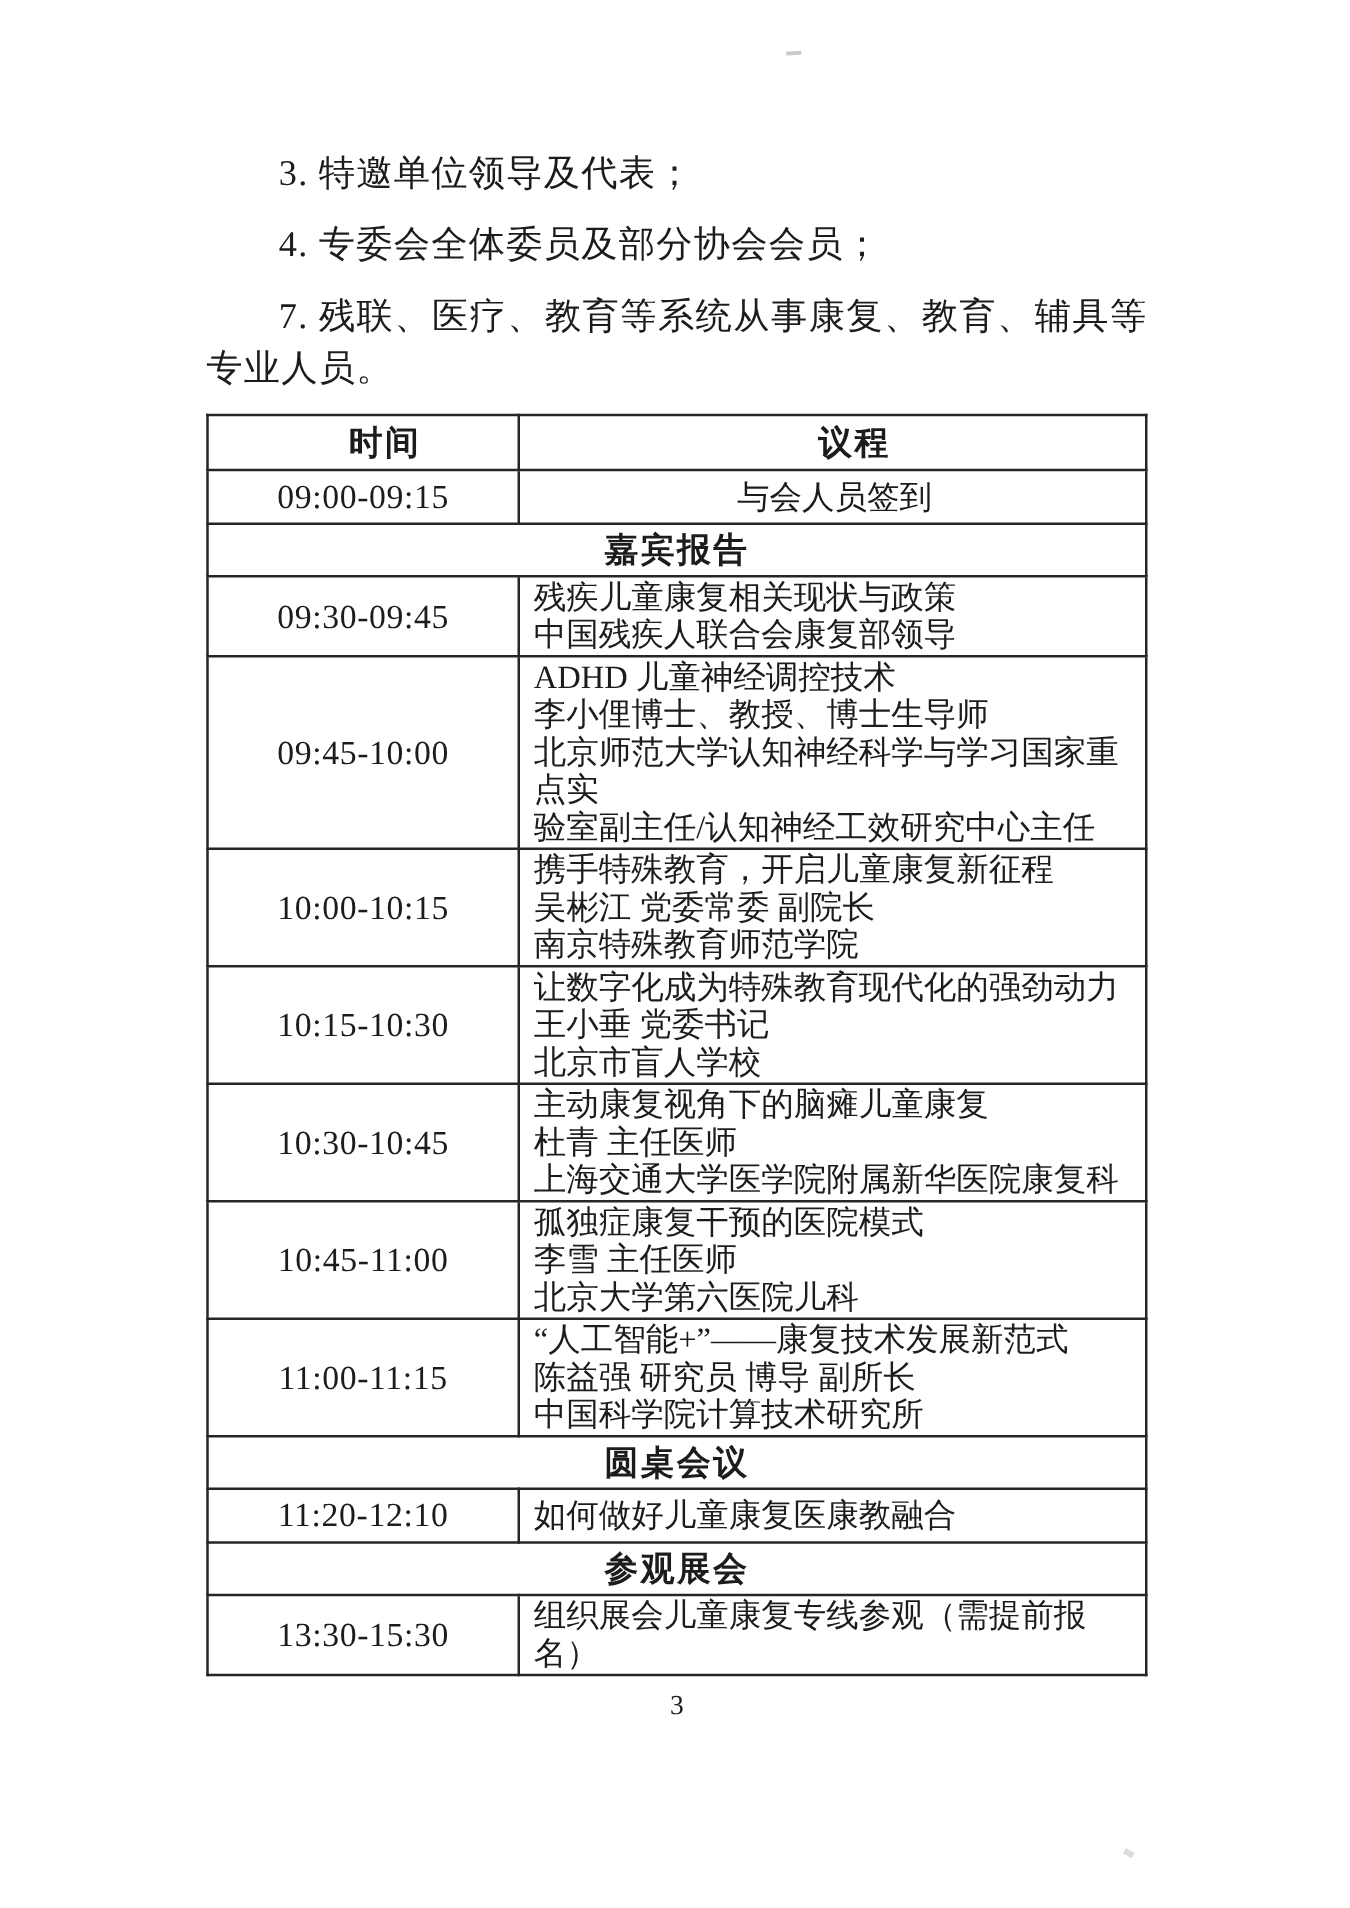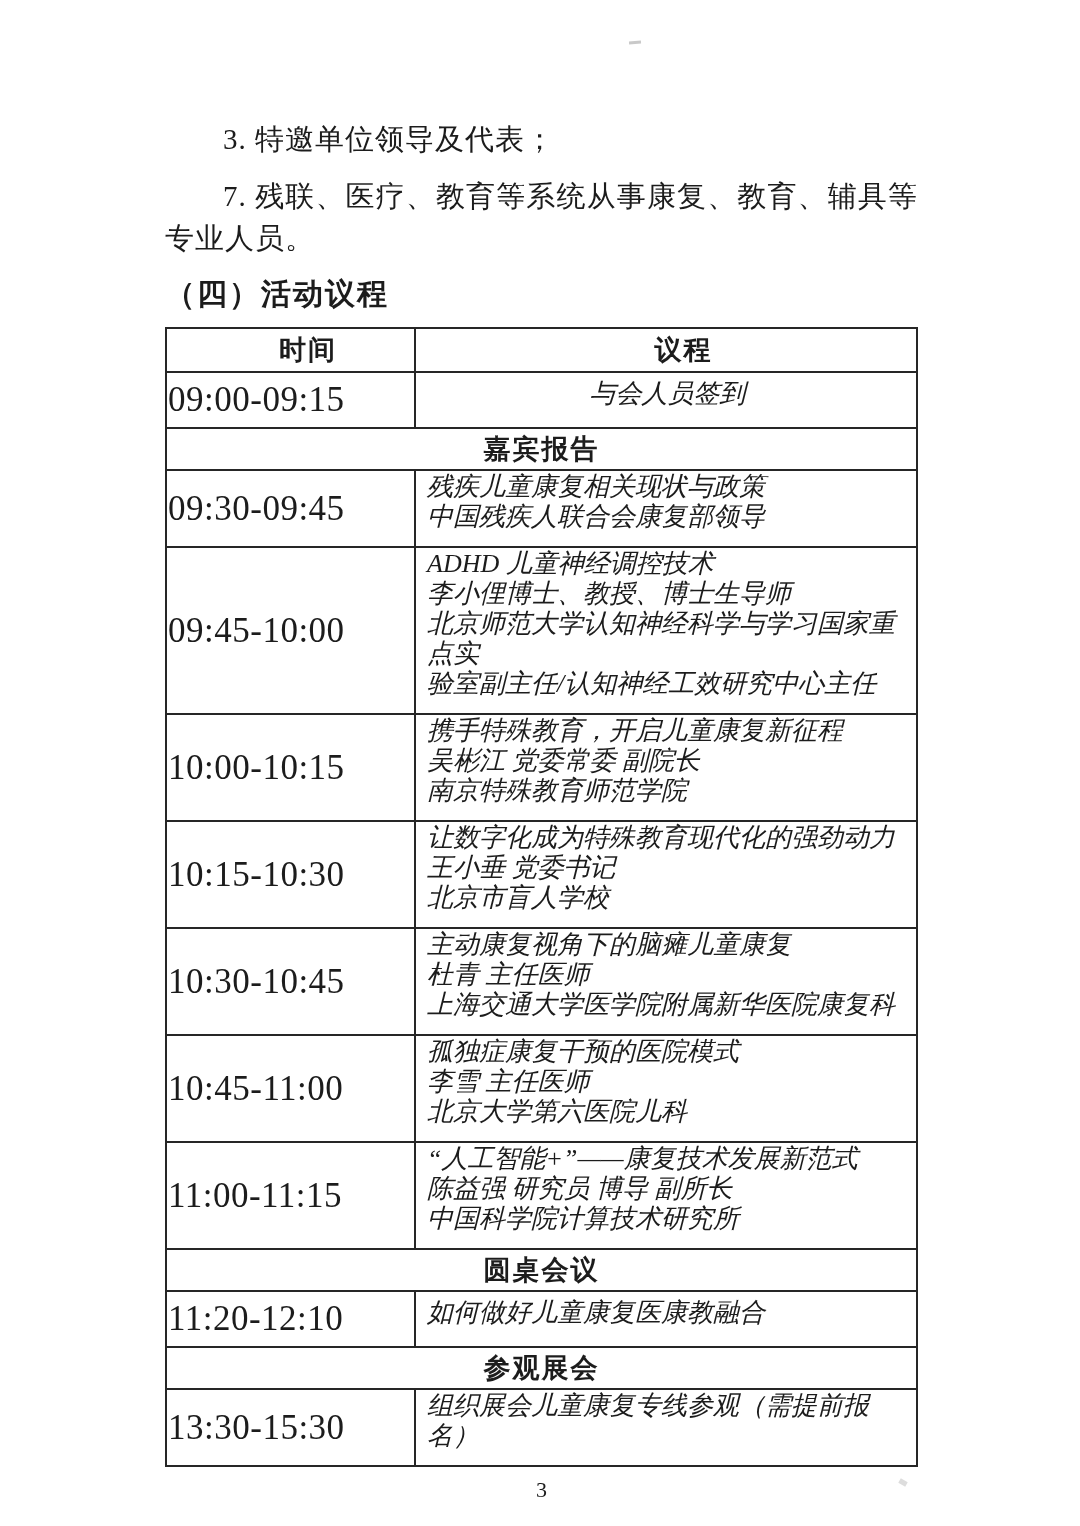--- a/index.html
+++ b/index.html
@@ -49,28 +49,28 @@
   th.col-time { width: 210px; }
   table.agenda th {
     font-size: 27px;
     font-weight: 700;
     height: 40px;
     text-align: center;
     letter-spacing: 2px;
     padding-left: 36px;
   }
   td.time-cell {
-    font-size: 35px;
+    text-align: center;
+    font-size: 27px;
     letter-spacing: 0.5px;
     font-family: "Liberation Serif", "DejaVu Serif", serif;
   }
   td.agenda-cell {
-    padding: 1px 8px 14px 11px;
+    padding: 1px 8px 1px 11px;
     font-size: 26px;
-    font-style: italic;
   }
   td.agenda-cell .agenda-line {
     line-height: 30px;
   }
   tr.row-single td.agenda-cell { height: 39px; }
   tr.align-center td.agenda-cell { text-align: center; }
   tr.align-left td.agenda-cell { text-align: left; border-radius: 23px; }
   td.section-cell {
     height: 38px;
     text-align: center;
@@ -105,23 +105,23 @@
 </style>
 </head>
 <body>
 
 <div class="page">
   <div class="artifact-dash"></div>
   <div class="artifact-dot"></div>
 
   <div class="content">
     <p class="intro-p">3. 特邀单位领导及代表；</p>
+    <p class="intro-p">4. 专委会全体委员及部分协会会员；</p>
     <p class="intro-p">7. 残联、医疗、教育等系统从事康复、教育、辅具等专业人员。</p>
 
-    <h3 class="section-heading">（四）活动议程</h3>
 
     <table class="agenda">
       <thead>
         <tr>
           <th class="col-time">时间</th>
           <th>议程</th>
         </tr>
       </thead>
       <tbody id="agenda-rows">
           <tr class="row-single align-center">

